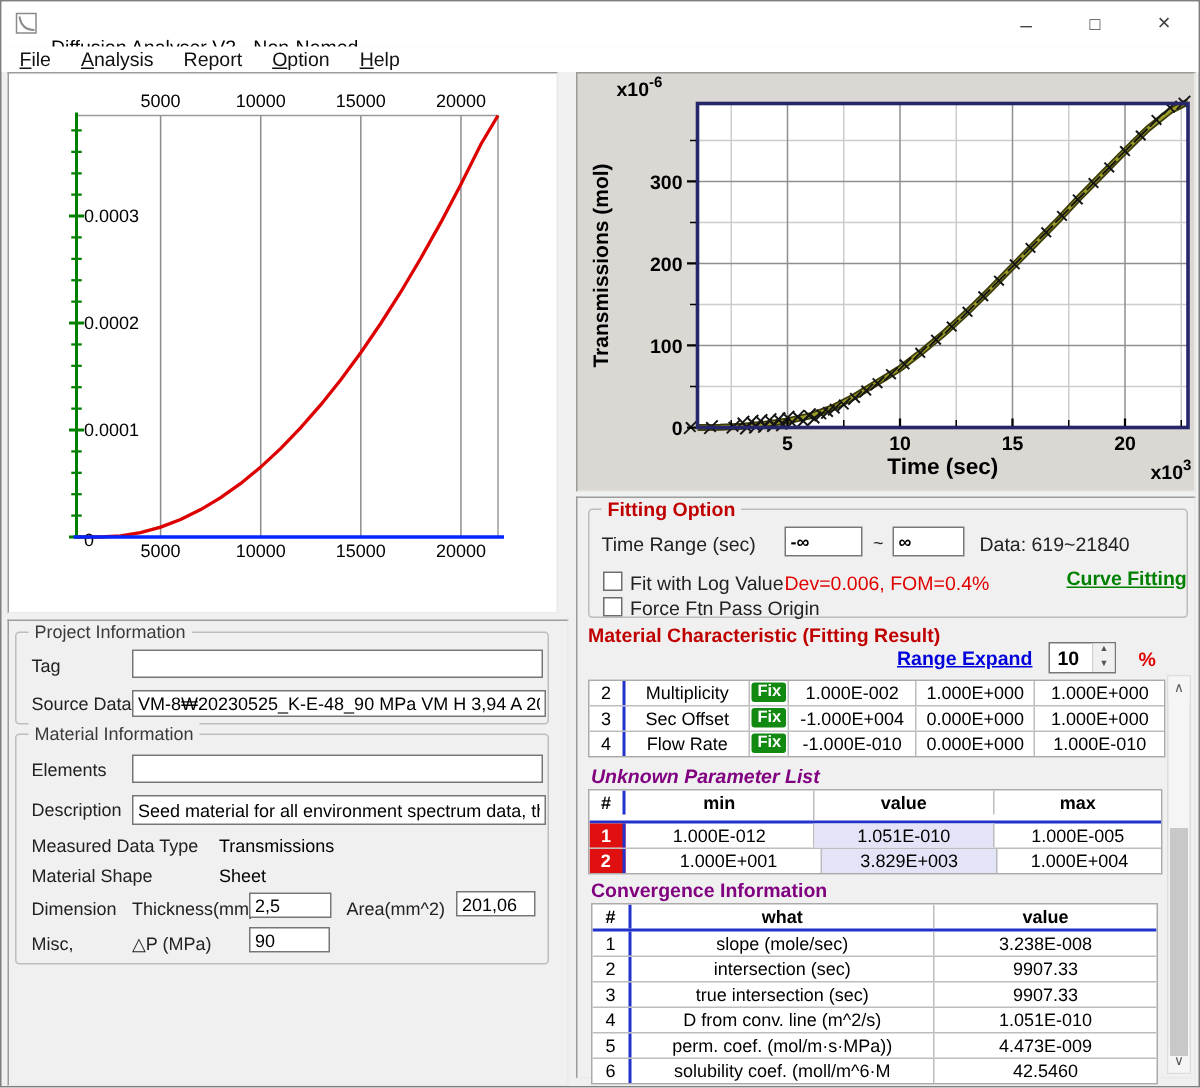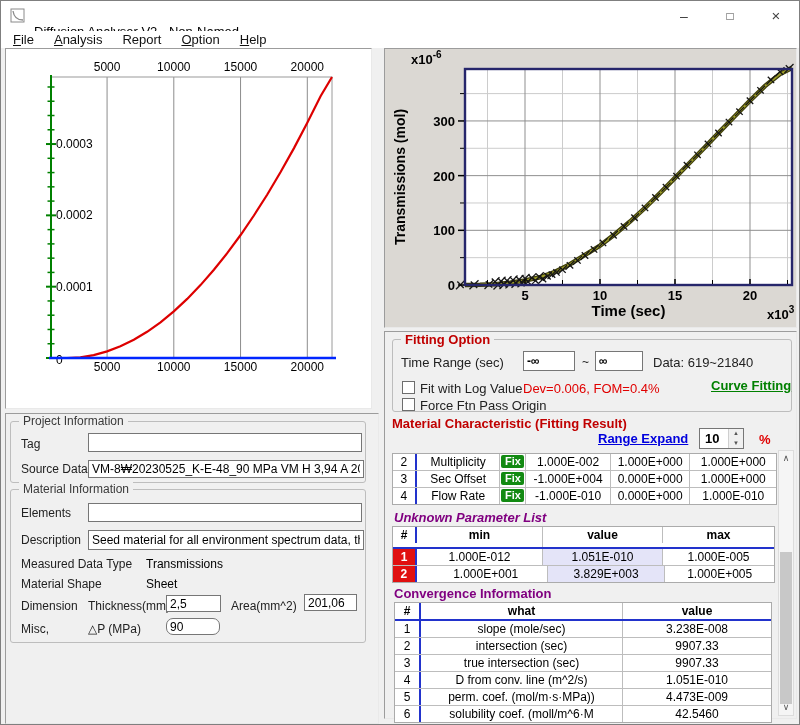--- a/index.html
+++ b/index.html
@@ -306,21 +306,21 @@
       <span class="val" style="left:135px;top:67px;">Transmissions</span>
       <span class="lbl" style="left:10px;top:87px;">Material Shape</span>
       <span class="val" style="left:135px;top:87px;">Sheet</span>
       <span class="lbl" style="left:10px;top:109px;text-align:center;">Dimension</span>
       <span class="lbl" style="left:77px;top:109px;">Thickness(mm)</span>
       <input class="box" style="left: 155px; top: 105px; width: 55px; height: 17px;" value="2,5">
       <span class="lbl" style="left:220px;top:109px;">Area(mm^2)</span>
       <input class="box" style="left: 293px; top: 104px; width: 53px; height: 17px;" value="201,06">
       <span class="lbl" style="left:10px;top:132px;">Misc,</span>
       <span class="lbl" style="left:77px;top:132px;">△P (MPa)</span>
-      <input class="box" style="left: 155px; top: 128px; width: 54px; height: 17px; border-radius: 7px;" value="90">
+      <input class="box" style="left: 155px; top: 128px; width: 54px; height: 17px;" value="90">
     </div>
   </div>
 
   <div class="sunken right-bottom-panel">
 
     <div class="groupbox" style="left:7px;top:7px;width:400px;height:73px;">
       <span class="gb-title red">Fitting Option</span>
       <span class="lbl" style="left:8px;top:15px;font-size:13px;">Time Range (sec)</span>
       <input class="box" style="left: 130px; top: 11px; width: 52px; height: 20px; font-weight: bold;" value="-∞">
       <span class="lbl" style="left:189px;top:15px;">~</span>
@@ -389,21 +389,21 @@
         <div class="t-row">
           <div class="t-cell c-numcol num-red" style="width: 24px; line-height: 16px; height: 16px;">1</div>
           <div class="t-cell" style="width: 126px; line-height: 16px; height: 16px;">1.000E-012</div>
           <div class="t-cell lav" style="width: 120px; line-height: 16px; height: 16px;">1.051E-010</div>
           <div class="t-cell" style="width: 111px; line-height: 16px; height: 16px;">1.000E-005</div>
         </div>
         <div class="t-row">
           <div class="t-cell c-numcol num-red" style="width: 24px; line-height: 16px; height: 16px;">2</div>
           <div class="t-cell" style="width: 126px; line-height: 16px; height: 16px; margin-left: 8px;">1.000E+001</div>
           <div class="t-cell lav" style="width: 120px; line-height: 16px; height: 16px;">3.829E+003</div>
-          <div class="t-cell" style="width: 111px; line-height: 16px; height: 16px;">1.000E+005</div>
+          <div class="t-cell" style="width: 111px; line-height: 16px; height: 16px;">1.000E+004</div>
         </div>
       </div>
 
     <span class="sec-title-purple" style="left:9px;top:254px;">Convergence Information</span>
     <div class="ttable" id="ci-table" style="left:9px;top:270px;width:378px;">
         <div class="t-row t-head">
           <div class="t-cell c-numcol" style="width: 26px; line-height: 16px; height: 16px;">#</div>
           <div class="t-cell" style="width: 202px; line-height: 16px; height: 16px;">what</div>
           <div class="t-cell" style="width: 148px; line-height: 16px; height: 16px;">value</div>
         </div>

